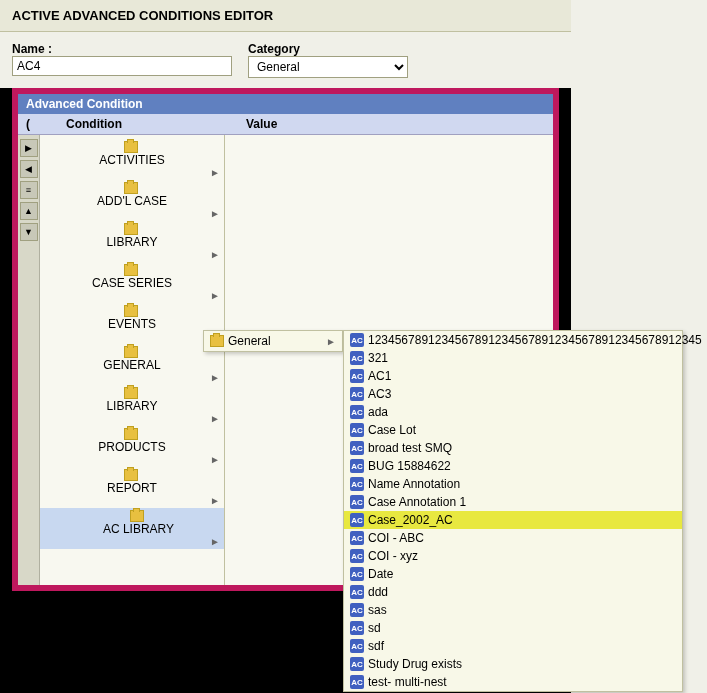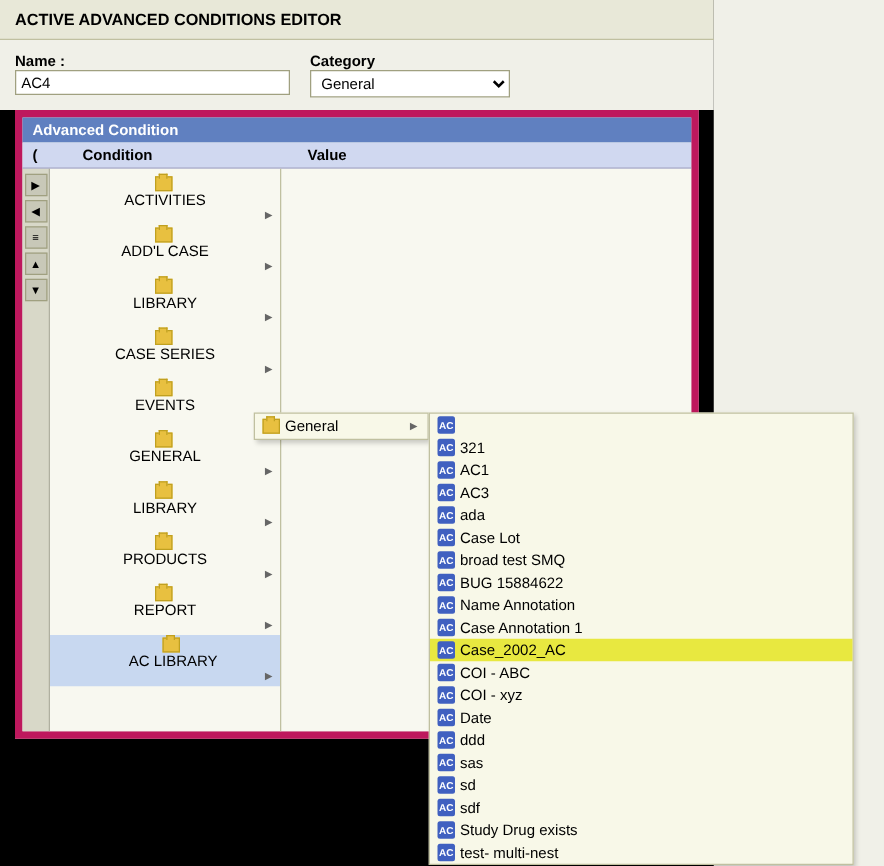--- a/index.html
+++ b/index.html
@@ -352,20 +352,21 @@
         <div class="submenu-item">
           <div class="folder-icon"></div>
           <span>General</span>
           <span class="arrow">►</span>
         </div>
       </div>
 
       <div class="submenu-level2">
         <div class="submenu2-item">
           <div class="ac-icon">AC</div>
+          <span>12345678912345678912345678912345678912345678912345</span>
         </div>
         <div class="submenu2-item">
           <div class="ac-icon">AC</div>
           <span>321</span>
         </div>
         <div class="submenu2-item">
           <div class="ac-icon">AC</div>
           <span>AC1</span>
         </div>
         <div class="submenu2-item">

